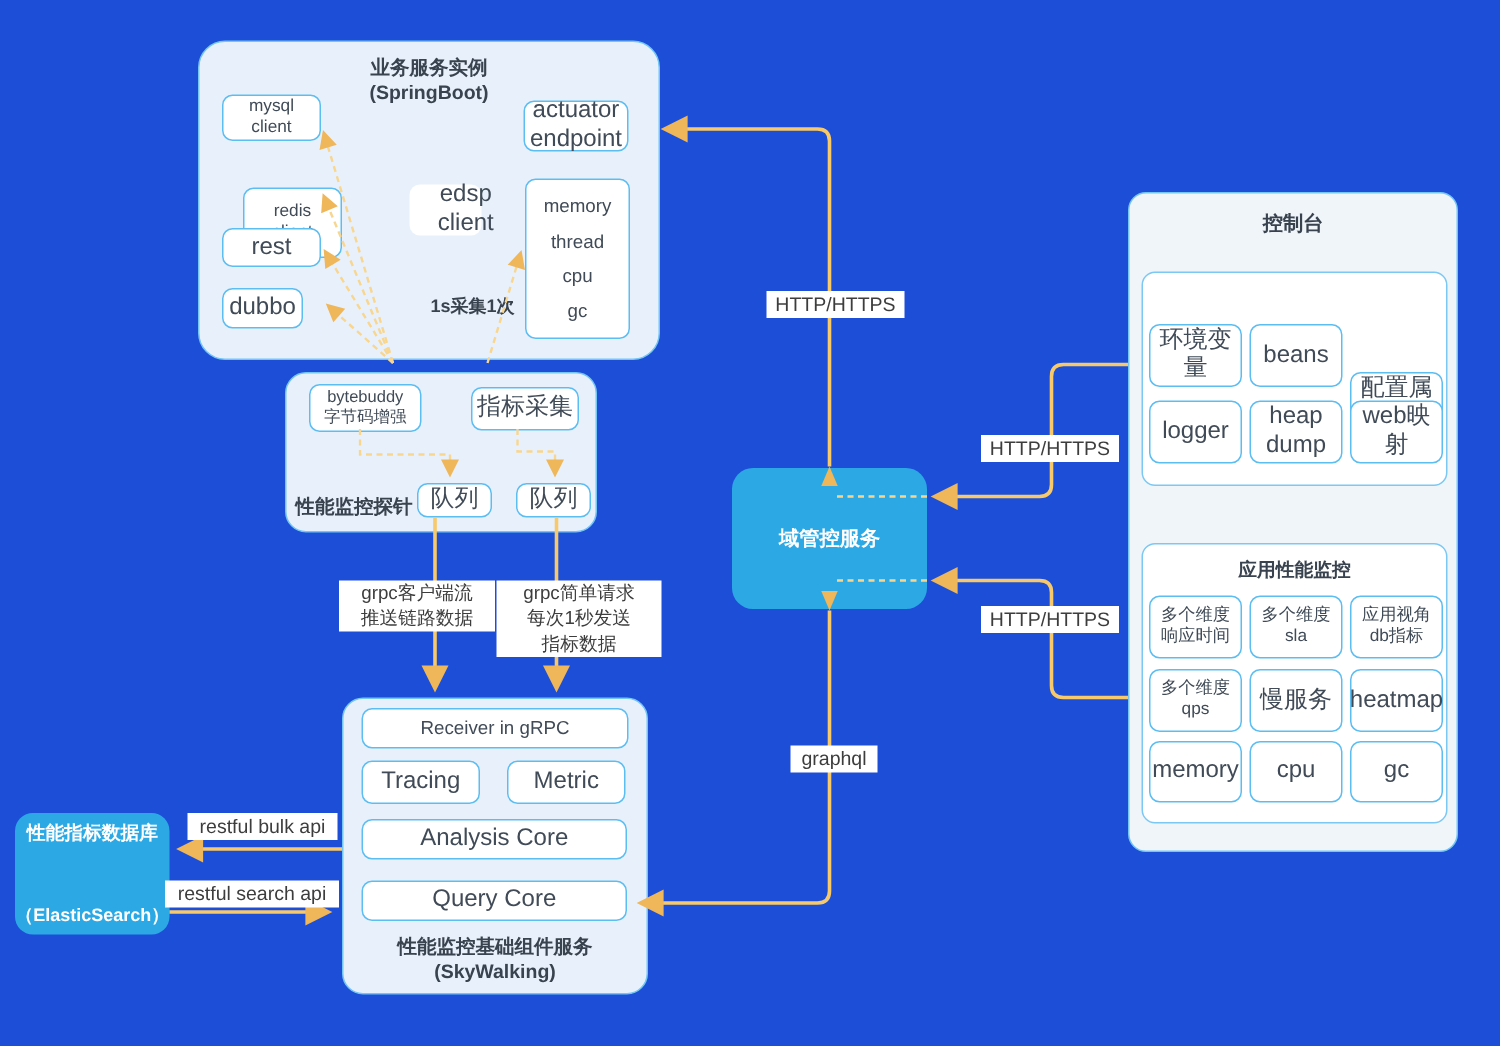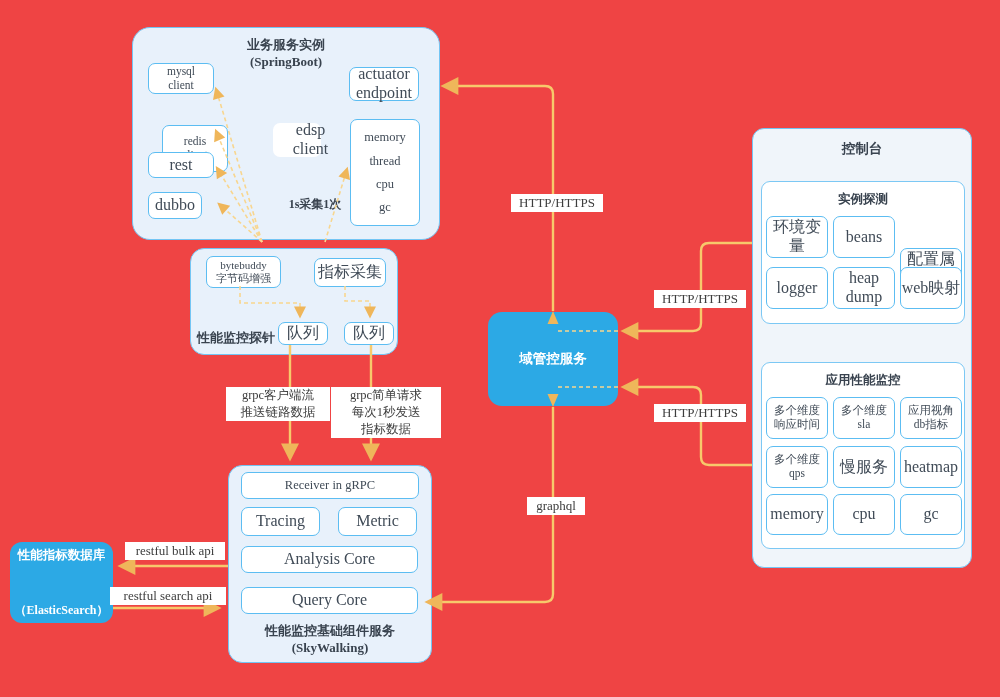--- a/index.html
+++ b/index.html
@@ -1,18 +1,18 @@
 <!DOCTYPE html>
 <html><head>
 <meta charset="utf-8">
 <style>
   html,body{margin:0;padding:0;background:#fff;}
   .stage{
-    position:relative;width:1000px;height:697px;background:#ef4444;overflow:hidden;
-    font-family:Liberation Serif, serif;color:#404b57;
+    position:relative;width:1000px;height:697px;background:#1d4ed8;overflow:hidden;
+    font-family:Liberation Sans, sans-serif;color:#404b57;
   }
   .cbox{position:absolute;background:#E8F1FB;border:1.5px solid #73C5F4;border-radius:18px;box-sizing:border-box;}
   .console{background:#F0F5FA;border-radius:12px;}
   .item{
     position:absolute;background:#fff;border:1.3px solid #5CBDF2;border-radius:7px;box-sizing:border-box;
     display:flex;align-items:center;justify-content:center;text-align:center;
     font-size:16px;line-height:1.18;white-space:pre-line;color:#404b57;
   }
   .noborder{border:none;padding-left:27px;}
   .bluebox{
@@ -70,21 +70,20 @@
     <div class="item" style="left:153px;top:73px;width:50px;height:23px;">队列</div>
     <div class="blabel" style="left:6px;top:80px;">性能监控探针</div>
   </div>
 
   <div class="bluebox" style="left:488px;top:312px;width:130px;height:94px;font-size:13.5px;">域管控服务</div>
 
   <div class="cbox console" style="left:752px;top:128px;width:220px;height:440px;">
     <div class="btitle" style="top:11px;font-size:13.5px;">控制台</div>
 
     <div class="section" style="left:8px;top:52px;width:204px;height:143px;">
-      <div class="sec-title" style="top:9px;">实例探测</div>
       <div class="item" style="left:4px;top:34px;width:62px;height:42px;">环境变量</div>
       <div class="item" style="left:71px;top:34px;width:62px;height:42px;">beans</div>
       <div class="item" style="left:138px;top:34px;width:62px;height:42px;margin-top:32px;">配置属性</div>
       <div class="item" style="left:4px;top:85px;width:62px;height:42px;">logger</div>
       <div class="item" style="left:71px;top:85px;width:62px;height:42px;">heap
 dump</div>
       <div class="item" style="left:138px;top:85px;width:62px;height:42px;">web映射</div>
     </div>
 
     <div class="section" style="left:8px;top:233px;width:204px;height:187px;">

